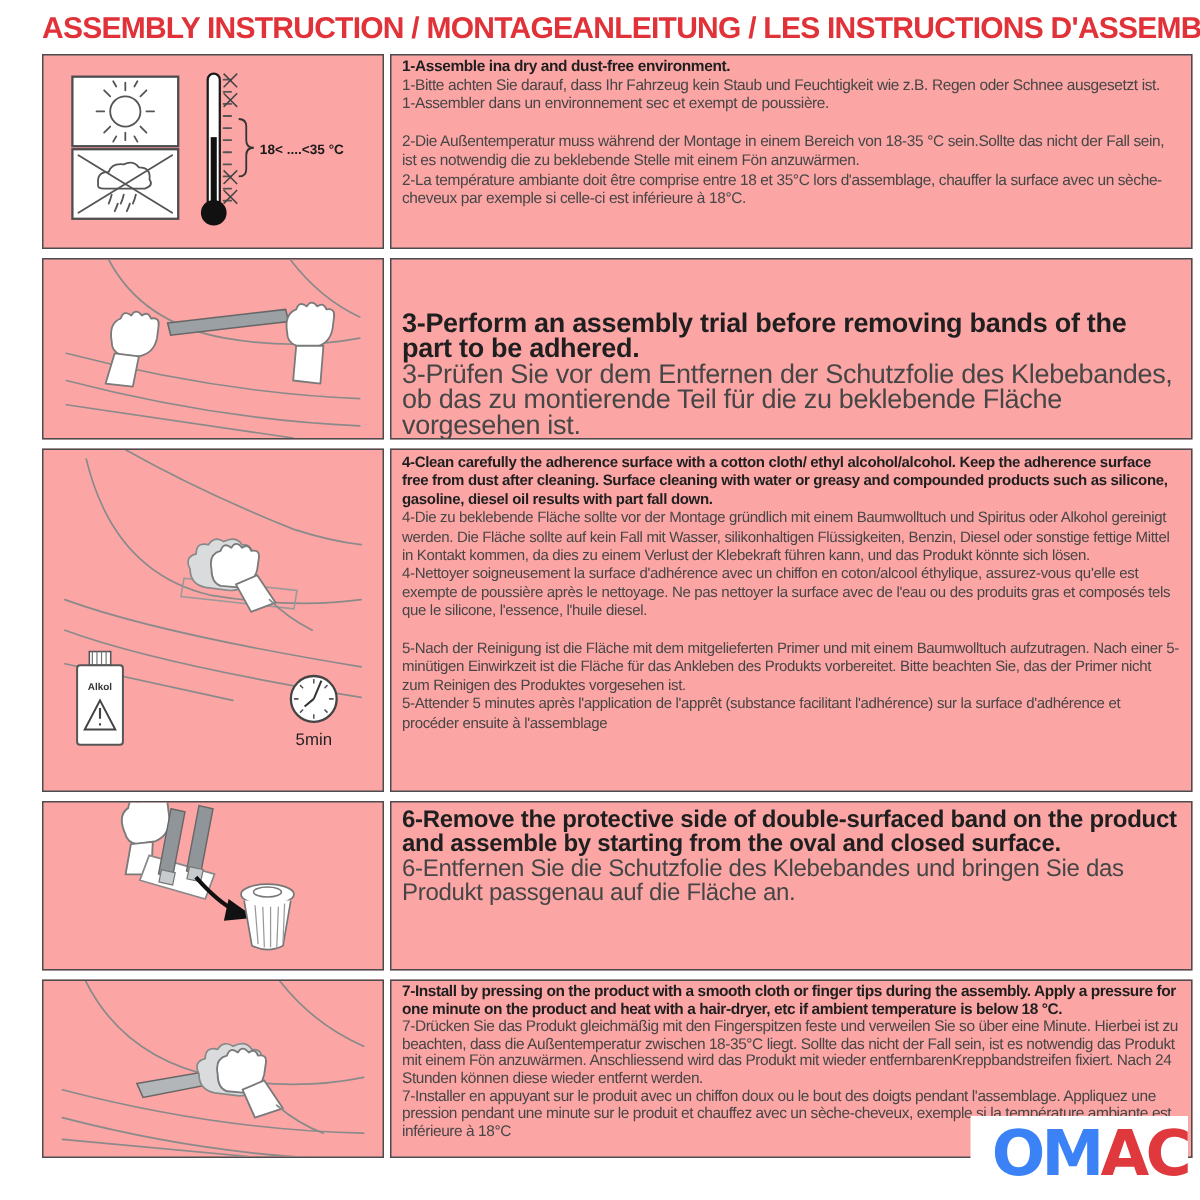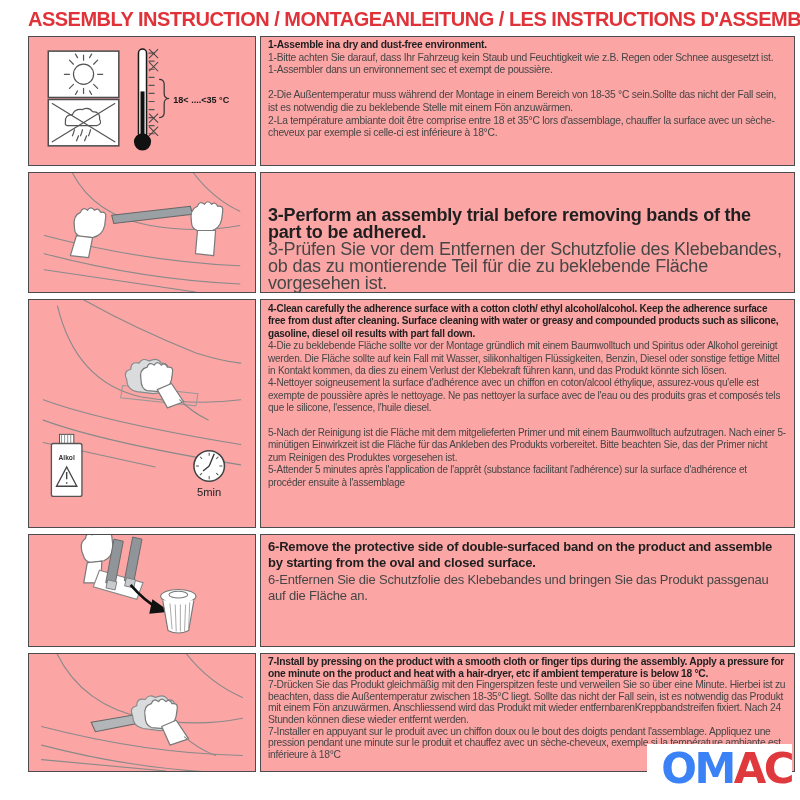--- a/index.html
+++ b/index.html
@@ -17,21 +17,21 @@
   .r1{height:130px}
   .r2{height:121px}
   .r3{height:229px}
   .r4{height:113px}
   .r5{height:119px}
   .r1 .right{font-size:10.3px;line-height:12.6px;letter-spacing:-0.25px}
   .r1 .sec + .sec{margin-top:12.6px}
   .r2 .right{font-size:18px;line-height:17px;letter-spacing:-0.2px;display:flex;flex-direction:column;justify-content:flex-end}
   .r3 .right{font-size:10px;line-height:12.4px;letter-spacing:-0.22px;padding-top:3px}
   .r3 .sec + .sec{margin-top:12.4px}
-  .r4 .right{font-size:13px;line-height:16.4px;letter-spacing:-0.2px;padding-top:4px}
+  .r4 .right{font-size:16px;line-height:16.4px;letter-spacing:-0.2px;padding-top:4px}
   .r5 .right{font-size:10.3px;line-height:11.6px;letter-spacing:-0.28px;padding-top:2px}
   svg{display:block;width:100%;height:100%}
   svg text{font-family:"Liberation Sans",sans-serif}
   .sketch{fill:none;stroke:#8a8a8a;stroke-width:1.1;stroke-linecap:round}
   .ink{fill:none;stroke:#555;stroke-width:1.2;stroke-linecap:round}
   .hand{fill:#fff;stroke:#7a7a7a;stroke-width:1.2;stroke-linejoin:round}
   .cloth{fill:#d9dbdc;stroke:#888;stroke-width:1.1;stroke-linejoin:round}
   .logo{position:absolute;top:744px;right:8px;background:#fff;padding-left:14px;font-weight:900;font-size:42px;line-height:50px;letter-spacing:-2.5px;font-family:"DejaVu Sans",sans-serif}
   .logo .om{color:#3b82f6}
   .logo .ac{color:#e0393d}

